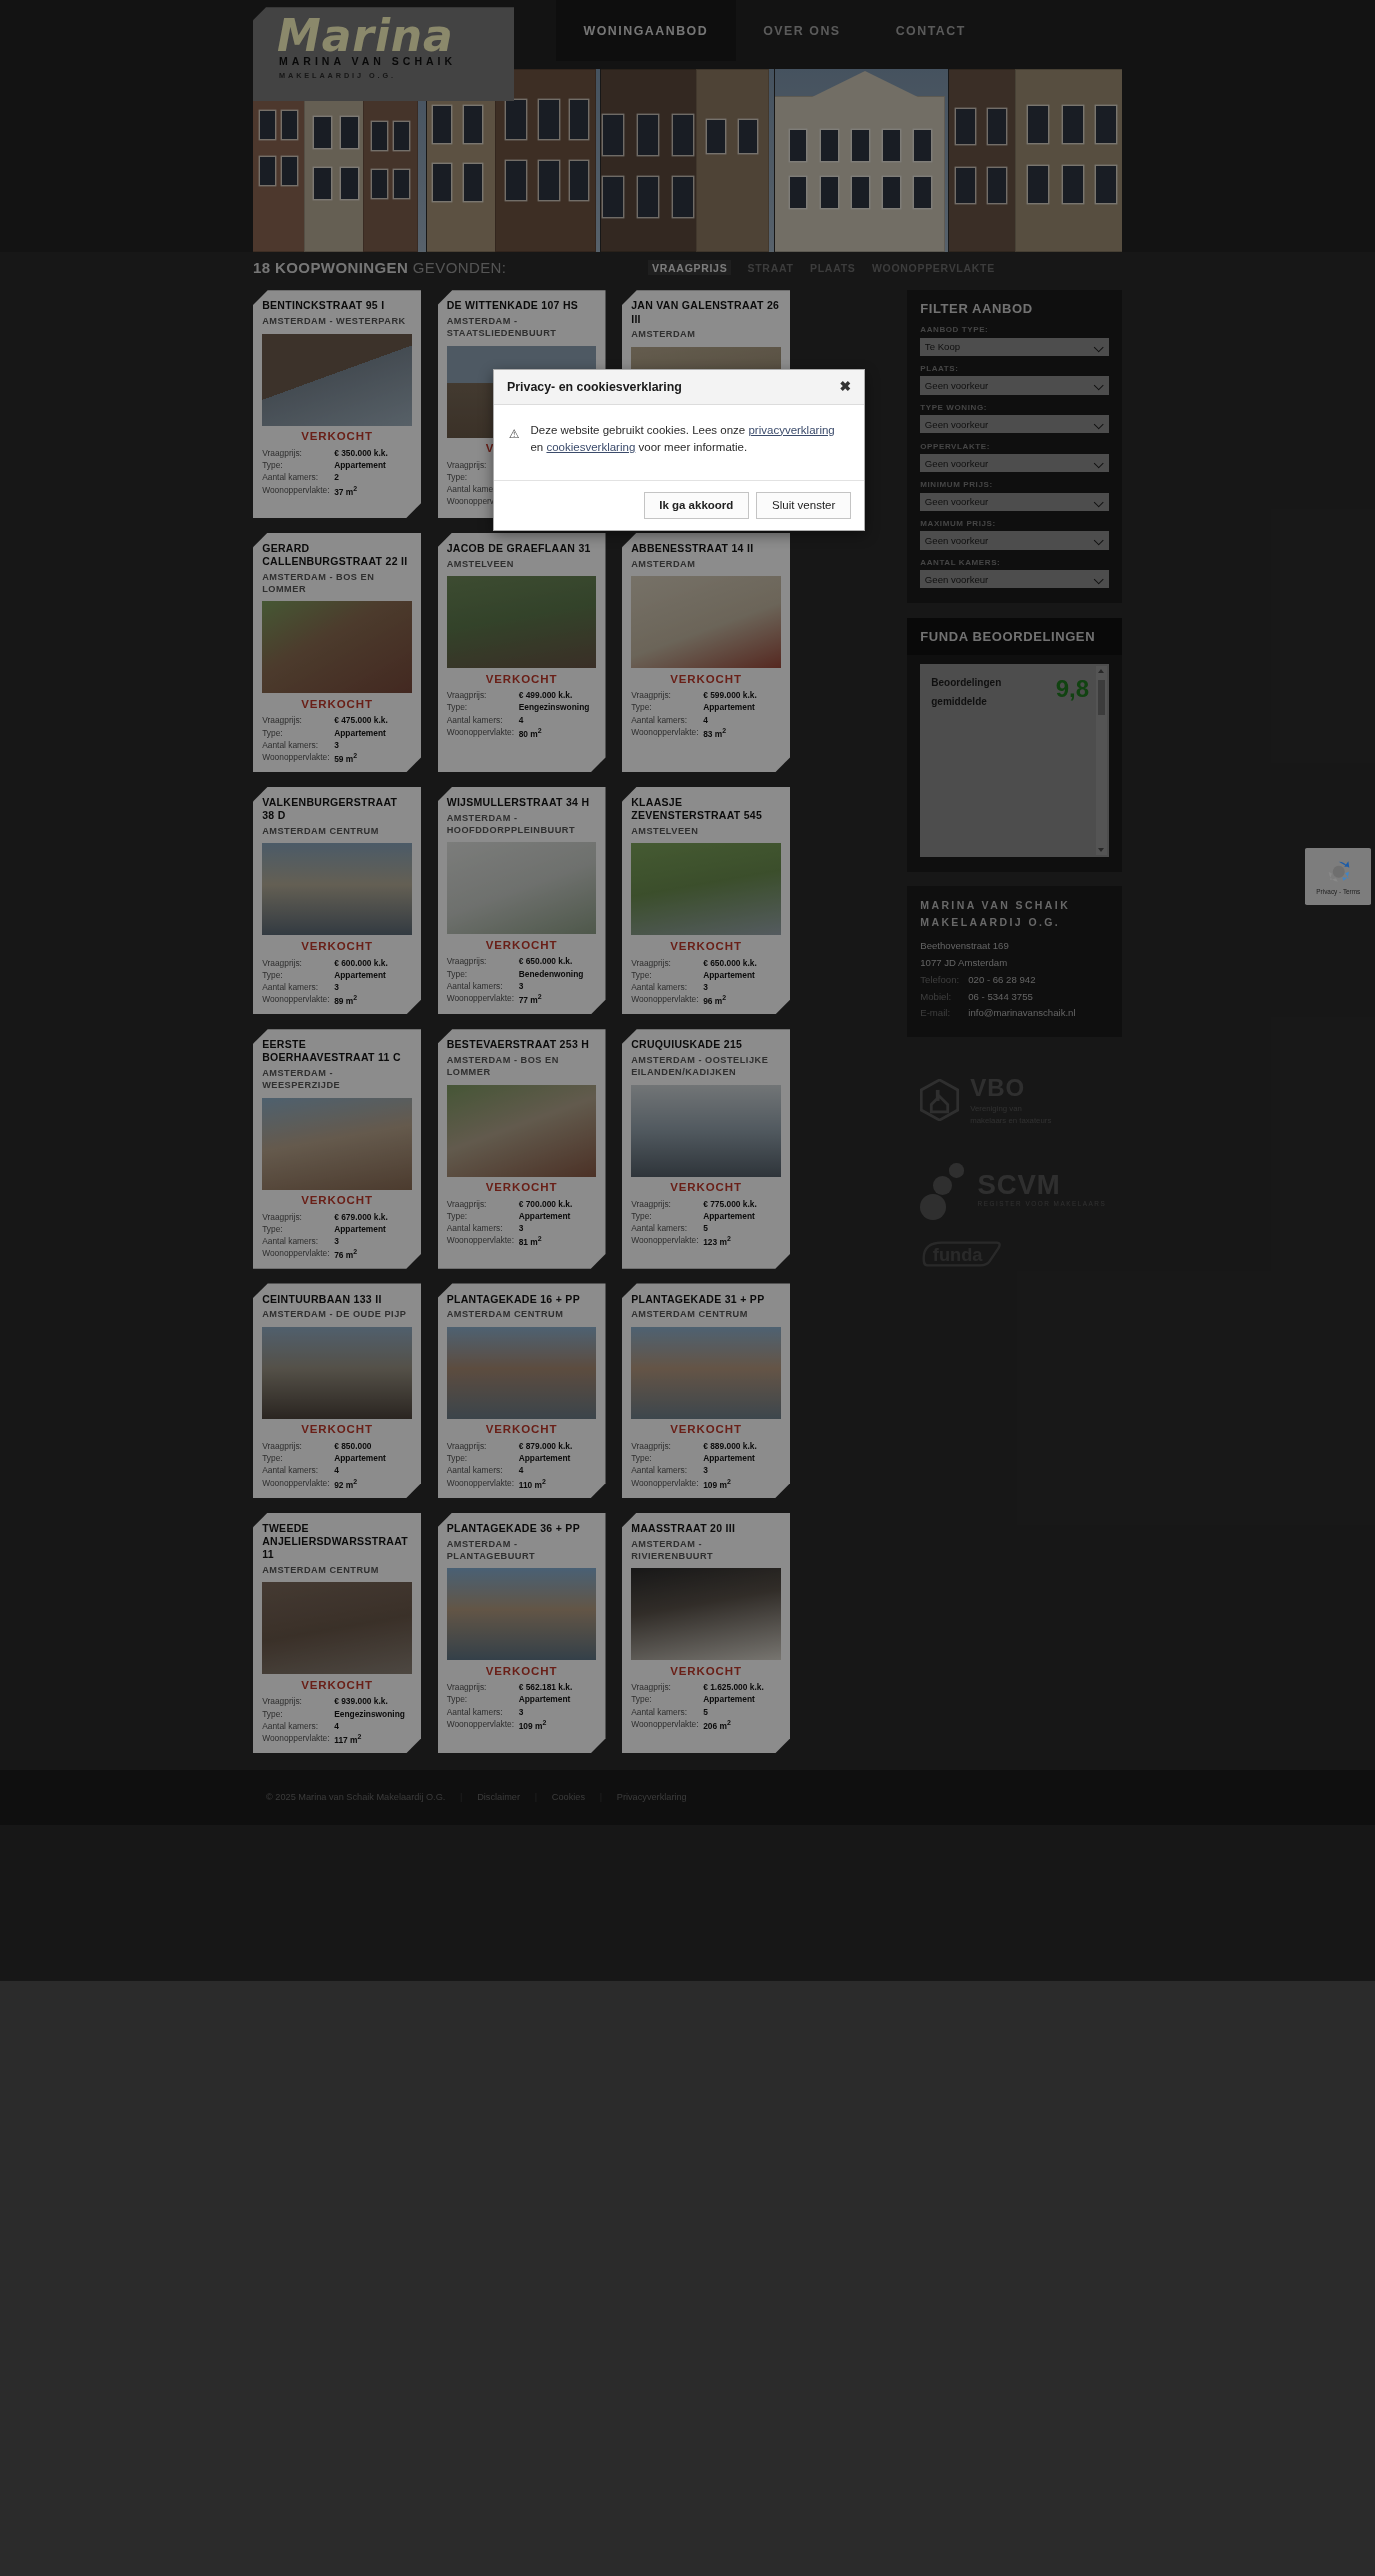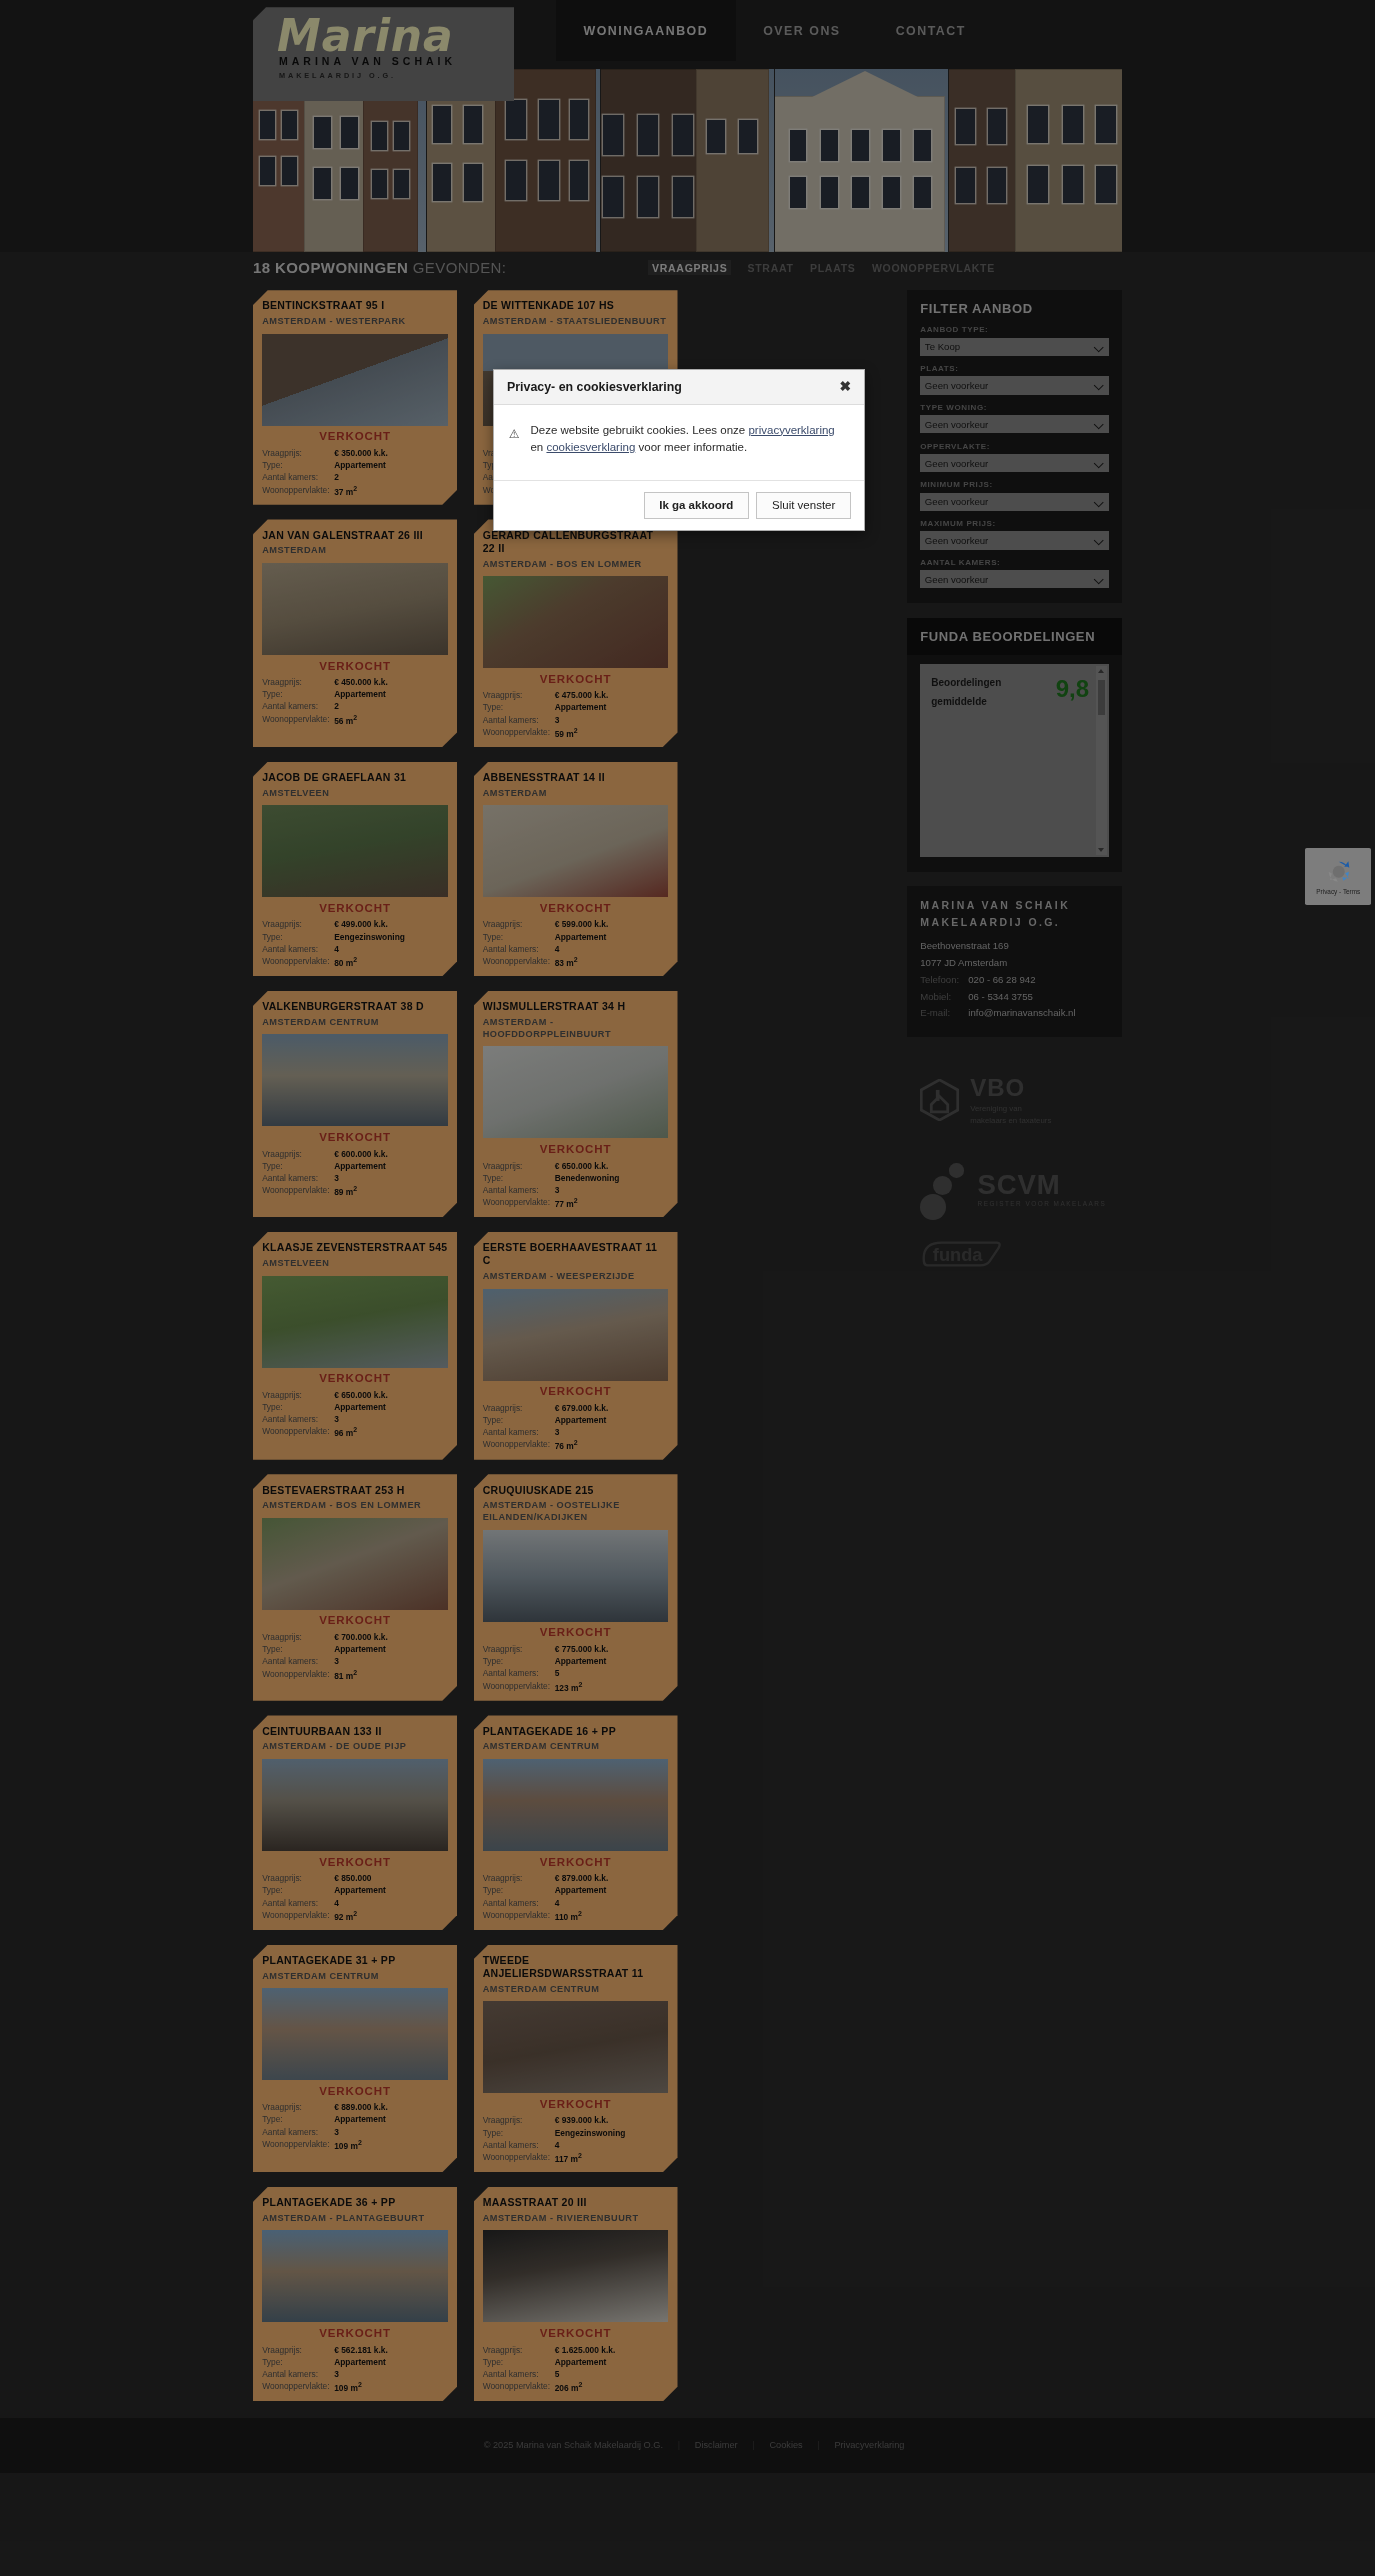--- a/index.html
+++ b/index.html
@@ -81,21 +81,21 @@
   }
   .sorters a.active { color: #e2e2e2; background: #3a3a3a; padding: 1.8px 3.7px; }
 
   
   .main { width: 869px; margin: 0 auto; display: flex; align-items: flex-start; gap: 13px; padding-top: 7.3px; }
   .grid { width: 642px; display: flex; flex-wrap: wrap; gap: 14.7px 16.5px; }
   .aside { width: 215px; }
 
   
   .card {
-    width: 204px; background: #fdba74; color: #1d1d1d; position: relative;
+    width: 168px; background: #ffffff; color: #1d1d1d; position: relative;
     clip-path: polygon(14.7px 0, 100% 0, 100% calc(100% - 14.7px), calc(100% - 14.7px) 100%, 0 100%, 0 14.7px);
     padding: 9.2px 9.2px 7.3px 9.2px;
   }
   .card-title {
     font-size: 10.5px; font-weight: bold; color: #141414; letter-spacing: 0.3px;
     line-height: 1.25; text-transform: uppercase;
   }
   .card-city {
     font-size: 9.2px; font-weight: bold; color: #565656; letter-spacing: 0.5px;
     margin-top: 3.7px; line-height: 1.3; text-transform: uppercase;
@@ -173,21 +173,21 @@
   .vbo-sub { font-size:7.8px; color:#bdbdbd; line-height:1.35; margin-top:1.8px; }
   .logo-scvm { display:flex; align-items:flex-end; gap:7.3px; margin-bottom: 31px; opacity:.28; }
   .dots { position:relative; width:50px; height:44px; }
   .dots i { position:absolute; border-radius:50%; background:#c9c9c9; display:block; }
   .scvm-txt { font-size:27.5px; font-weight:bold; color:#c9c9c9; letter-spacing:0.9px; line-height:.9;}
   .scvm-sub { font-size:6.4px; letter-spacing:1.5px; color:#c9c9c9; margin-top:2.8px; }
   .logo-funda { opacity:.30; }
 
   
   .footer-band { width:1375px; background:#1c1c1c; margin-top: 16.5px; }
-  .footer { width: 869px; margin:0 auto; height: 55px; display:flex; align-items:center;justify-content:center; }
+  .footer { width: 869px; margin:0 auto; height: 55px; display:flex; align-items:center; }
   .footer .inner { padding-left: 13px; display:flex; align-items:center; gap: 14.7px; }
   .footer span, .footer a { font-size: 9.2px; color: #6b6b6b; text-decoration:none; }
   .footer .sep { color:#3d3d3d; }
 
   
   .modal {
     position: absolute; left: 493px; top: 369px; width: 372px; z-index: 120;
     background: #fff; border: 0.9px solid #adadad; box-shadow: 0 3.7px 13px rgba(0,0,0,.45);
     font-family: "Liberation Sans", sans-serif;
   }

